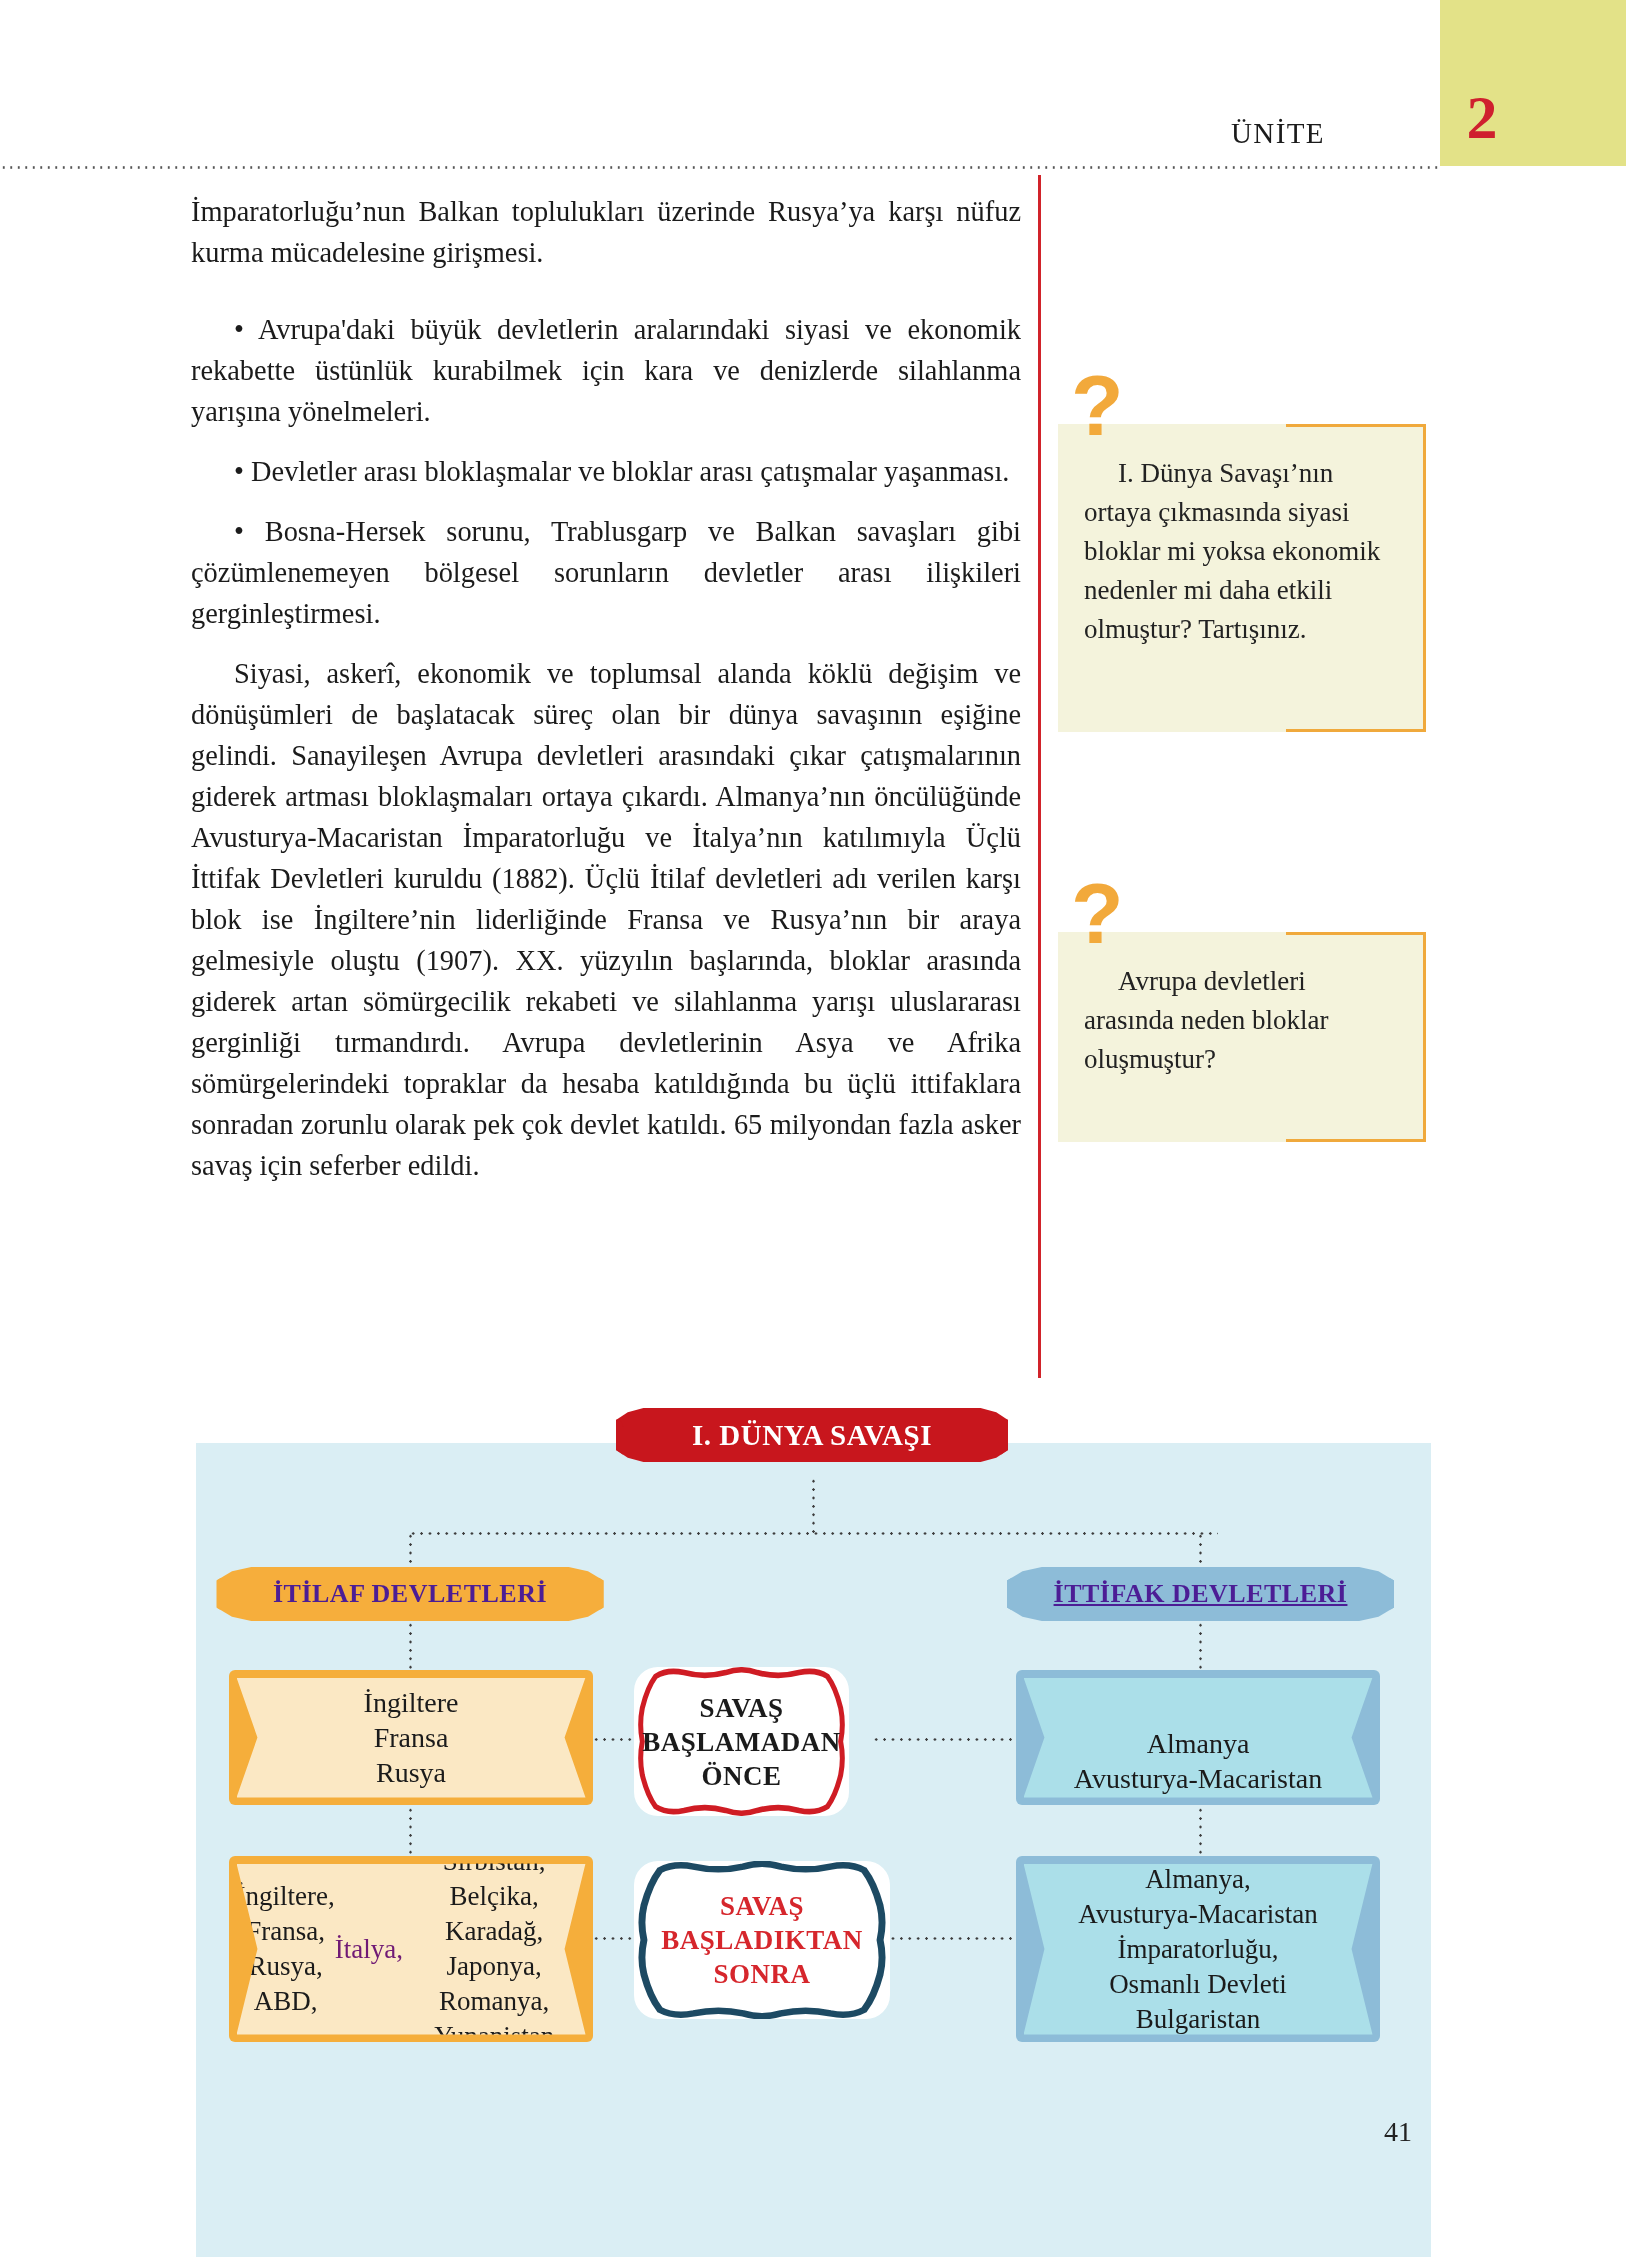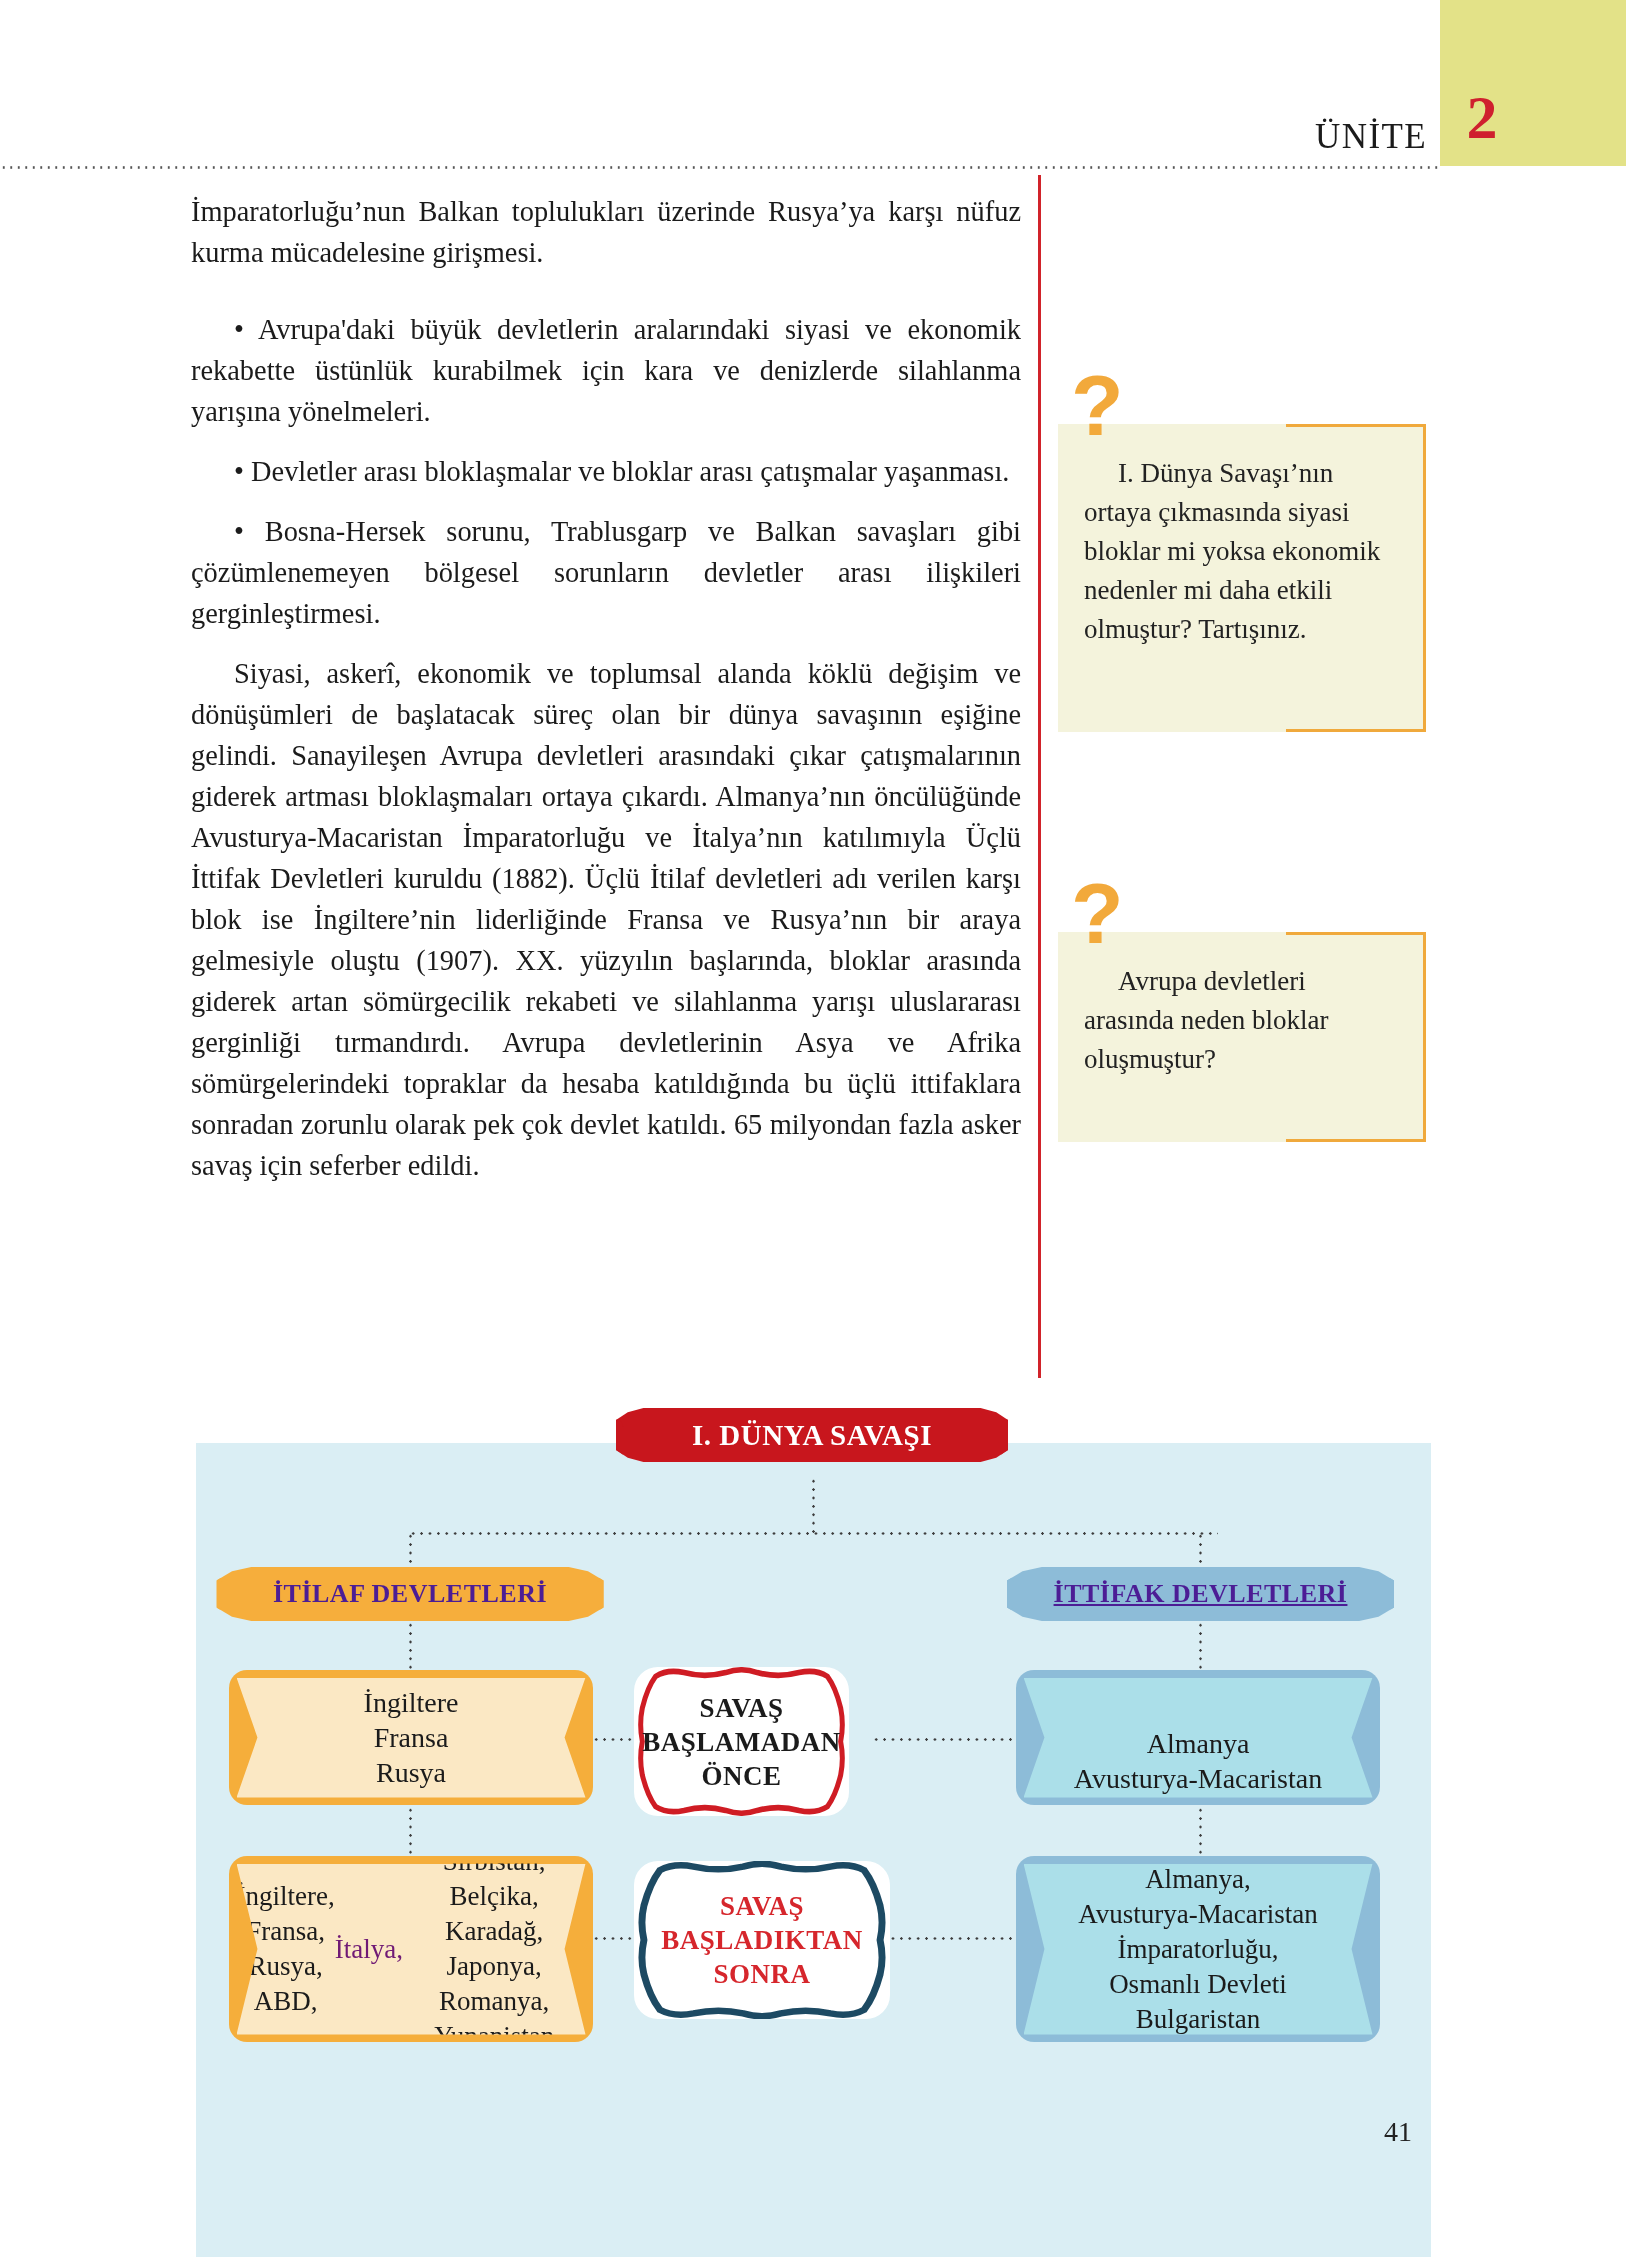--- a/index.html
+++ b/index.html
@@ -38,23 +38,23 @@
     font-weight: bold;
     font-size: 62px;
     line-height: 62px;
     color: #cf202e;
   }
   .unit-label {
     position: absolute;
     top: 117px;
     left: 1231px;
     width: 196px;
-    text-align: right;
-    font-family: "Liberation Serif", serif;
-    font-size: 35px;
+    text-align: left;
+    font-family: "Liberation Serif", serif;
+    font-size: 29px;
     letter-spacing: 1.4px;
     color: #1b1b1b;
   }
   .header-rule {
     position: absolute;
     top: 166px;
     left: 0px;
     width: 1440px;
     height: 2.8px;
     background-image: radial-gradient(circle, #555 1.1px, rgba(0,0,0,0) 1.3px);
@@ -230,21 +230,21 @@
   #pill-itilaf::after  { right: -7.5px; }
   #pill-ittifak { top: 124px; left: 811px; width: 387px; background: #8dbcd8; text-decoration: underline; }
   #pill-ittifak::before, #pill-ittifak::after { background: #8dbcd8; }
   #pill-ittifak::before { left: -7.5px; }
   #pill-ittifak::after  { right: -7.5px; }
 
   
   .cbox {
     position: absolute;
     box-sizing: border-box;
-    border-radius: 18px;
+    border-radius: 6px;
     display: flex;
     align-items: center;
     justify-content: center;
   }
   .cbox .inner {
     position: absolute;
     top: 7.5px; left: 7.5px; right: 7.5px; bottom: 7.5px;
     display: flex;
     align-items: center;
     justify-content: center;

